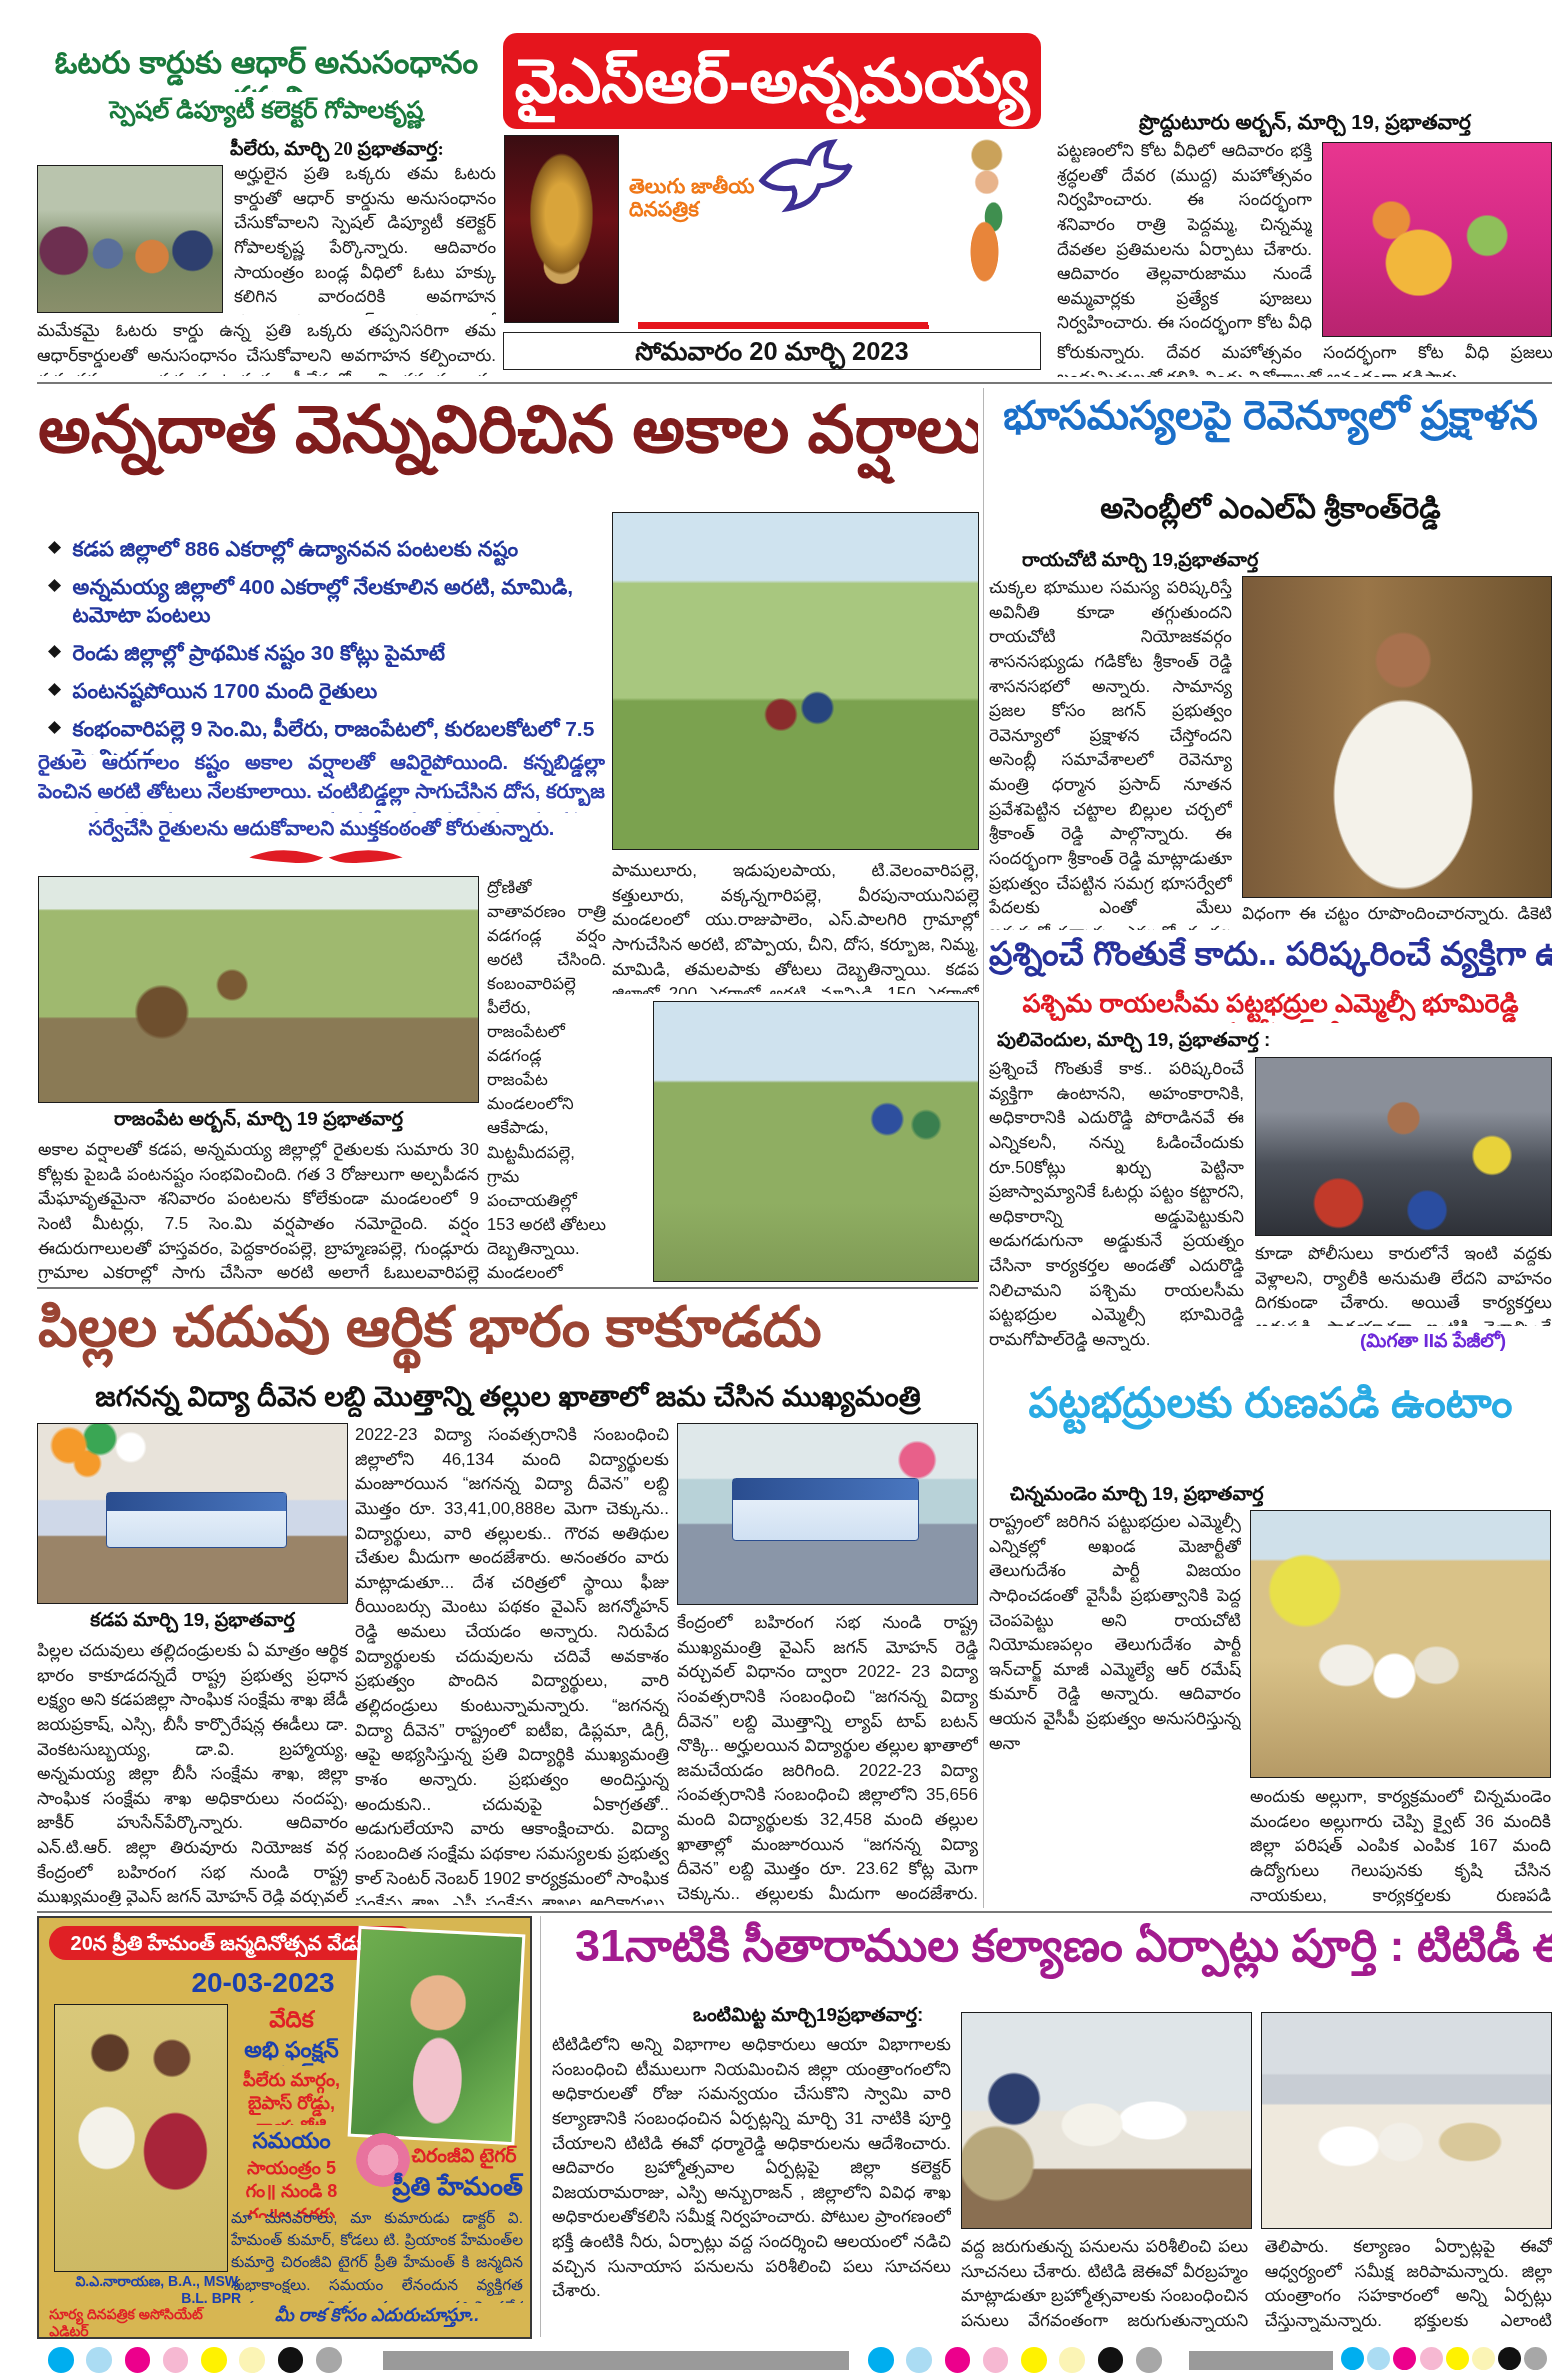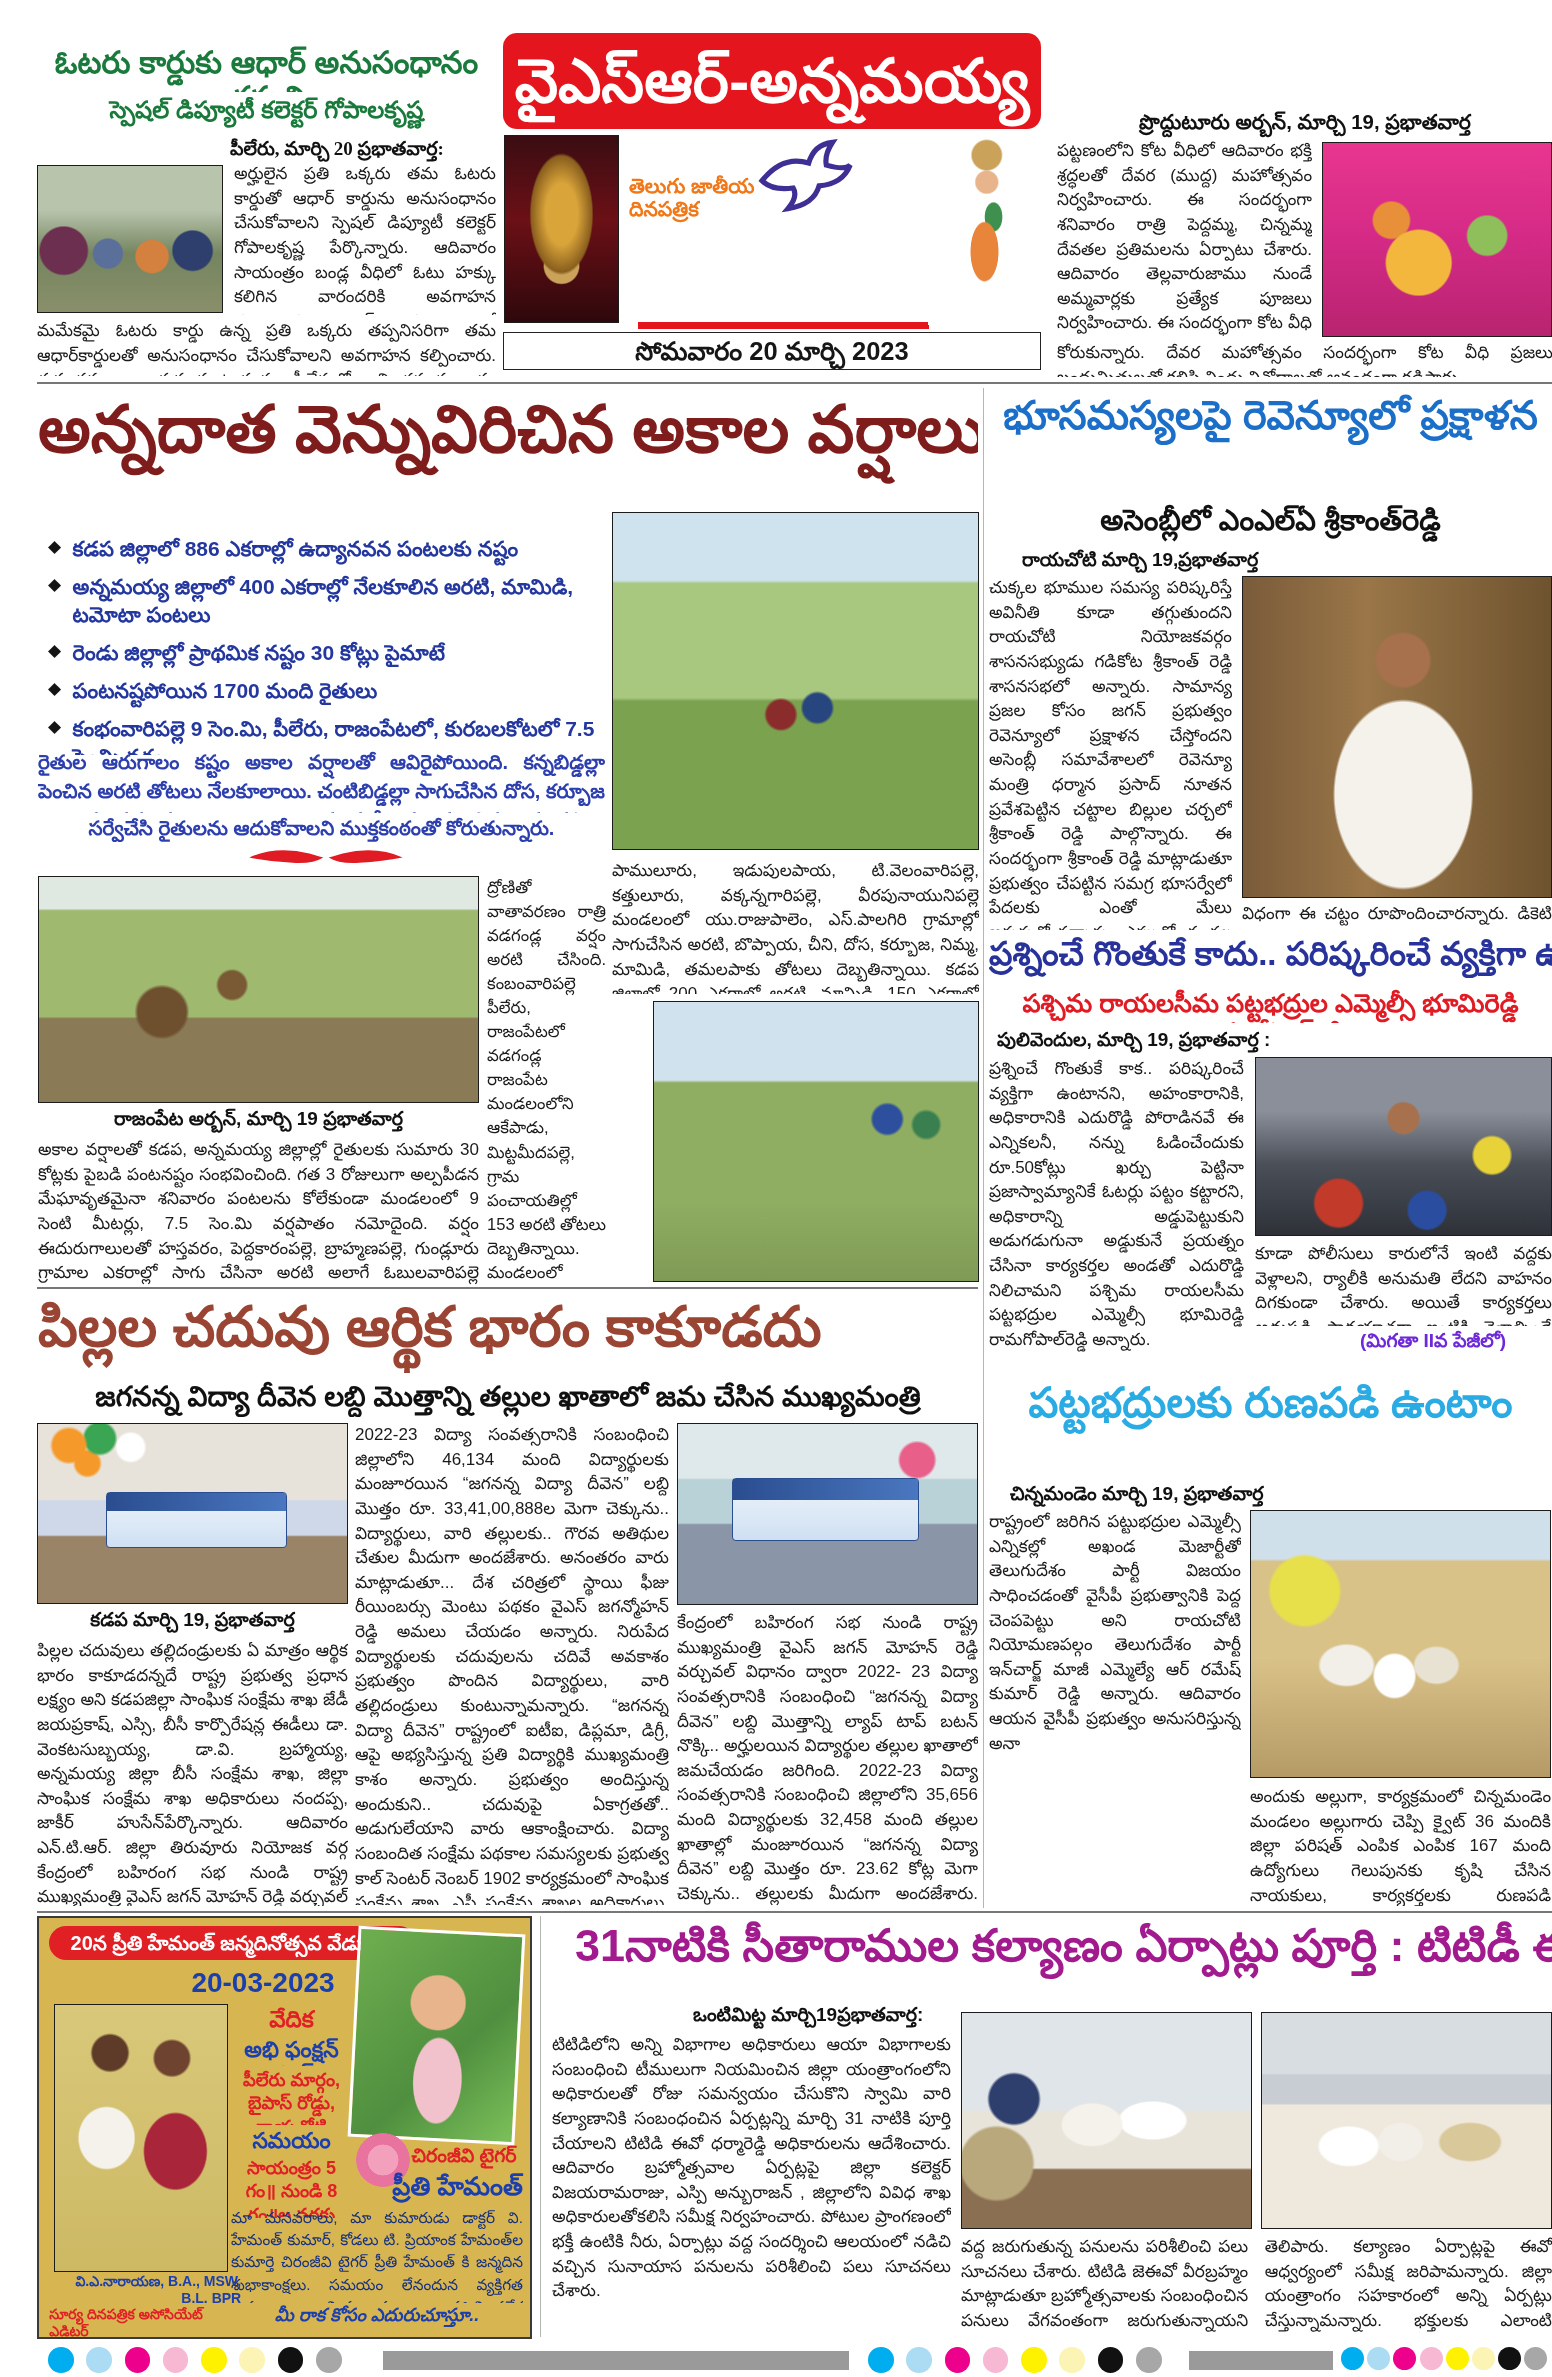--- a/index.html
+++ b/index.html
@@ -118,21 +118,21 @@
   <div class="abs caption" style="left:38px;top:1108px;width:441px;height:25.5px;">రాజంపేట అర్బన్, మార్చి 19 ప్రభాతవార్త</div>
   <div class="abs body-text" style="left:38px;top:1138px;width:441px;height:147px;">అకాల వర్షాలతో కడప, అన్నమయ్య జిల్లాల్లో రైతులకు సుమారు 30 కోట్లకు పైబడి పంటనష్టం సంభవించింది. గత 3 రోజులుగా అల్పపీడన మేఘావృతమైనా శనివారం పంటలను కోలేకుండా మండలంలో 9 సెంటి మీటర్లు, 7.5 సెం.మి వర్షపాతం నమోదైంది. వర్షం ఈదురుగాలులతో హస్తవరం, పెద్దకారంపల్లె, బ్రాహ్మణపల్లె, గుండ్లూరు గ్రామాల ఎకరాల్లో సాగు చేసినా అరటి అలాగే ఓబులవారిపల్లె మండలంలో 50 ఎకరాలు దెబ్బతిన్నాయి. అలాగే నిమ్మనపల్లె, ఓబులవారిపల్లె, వాయల్పాడు మండలాల్లో సాగు మిరప, బొప్పాయ పంటలతో పాటు ఎకరాల్లో దెబ్బతిన్నాయి. ప్రధానంగా రైతులు భారీగా నష్టపోయారు.</div>
   <div class="abs body-text" style="left:487px;top:876px;width:119px;height:409px;font-size:16.6px;">ద్రోణితో వాతావరణం రాత్రి వడగండ్ల వర్షం అరటి చేసింది. కంబంవారిపల్లె పీలేరు, రాజంపేటలో వడగండ్ల రాజంపేట మండలంలోని ఆకేపాడు, మిట్టమీదపల్లె, గ్రామ పంచాయతిల్లో 153 అరటి తోటలు దెబ్బతిన్నాయి. మండలంలో వై.కోట, చిట్వేలి ఎకరాల్లో అరటి తోటలు గుర్రంకొండ, మదనపల్లె, రైల్వేకోడూరు, సాగు చేసిన అరటి, టమోటా, ఇతర పంటలు 300 అరటి, టమోటా రైతులు కడప జిల్లాలో పెండ్లిమర్రి, నందిమండలం, కొండూరు, చింతకొమ్మదిన్నె, చెన్నూరు మండలంలో ఇప్పట్లు, ముద్దనూరు మండలంలో శుద్దపల్లె, మైలవరం, చాపాడు, కొత్తవరం, ఖాజీపేట మైదుకూరు మండలంలో పప్పం, కుమార కాలువ, సురభి, చక్రాయపేట, వేంపల్లె మండలంలో</div>
   <div class="abs body-text" style="left:612px;top:859px;width:367px;height:135px;">పాములూరు, ఇడుపులపాయ, టి.వెలంవారిపల్లె, కత్తులూరు, వక్కన్నగారిపల్లె, వీరపునాయునిపల్లె మండలంలో యు.రాజుపాలెం, ఎస్.పాలగిరి గ్రామాల్లో సాగుచేసిన అరటి, బొప్పాయ, చీని, దోస, కర్బూజ, నిమ్మ, మామిడి, తమలపాకు తోటలు దెబ్బతిన్నాయి. కడప జిల్లాలో 200 ఎకరాల్లో అరటి, మామిడి, 150 ఎకరాల్లో దోస, 30 ఎకరాల్లో కర్బూజా, 70 ఎకరాల్లో నిమ్మ, 30 ఎకరాలు చీని తోటలు, 40 ఎకరాల్లో మిరప, 40 ఎకరాల్లో తమలపాకు, 20 ఎకరాల్లో చీని తోటలు దెబ్బతిన్నాయి. అన్నమయ్య జిల్లాలో 714 మంది, కడప జిల్లాలో 928 మంది రైతులు వారు సాగు చేసిన పంటలు నష్టపోయారని ఉద్యానవనశాఖ అధికారులు ప్రాథమిక నివేదిక సిద్ధం చేసినట్లు తెలుస్తోంది.</div>
   <div class="photo" style="left:653px;top:1001px;width:326px;height:281px;background:
        radial-gradient(circle at 72% 42%,#2e4f9e 0 5%,transparent 6%),
        radial-gradient(circle at 84% 44%,#3a7f4f 0 4%,transparent 5%),
        linear-gradient(180deg,#cfe2ee 0 28%,#8fae62 29% 72%,#7f9a55);"></div>
 
   <div class="abs hl center" style="left:989px;top:393px;width:563px;height:56px;font-size:40px;color:#1b6fc8;white-space:nowrap;">భూసమస్యలపై రెవెన్యూలో ప్రక్షాళన</div>
-  <div class="abs hl center" style="left:989px;top:492px;width:563px;height:38px;font-size:29px;color:#111;margin-top:12px;">అసెంబ్లీలో ఎంఎల్ఏ శ్రీకాంత్‌రెడ్డి</div>
+  <div class="abs hl center" style="left:989px;top:492px;width:563px;height:38px;font-size:29px;color:#111;">అసెంబ్లీలో ఎంఎల్ఏ శ్రీకాంత్‌రెడ్డి</div>
   <div class="abs dateline" style="left:1022px;top:549px;width:332px;">రాయచోటి మార్చి 19,ప్రభాతవార్త</div>
   <div class="photo" style="left:1242px;top:576px;width:310px;height:322px;background:
        radial-gradient(circle at 52% 26%,#a8714e 0 9%,transparent 10%),
        radial-gradient(ellipse at 52% 68%,#f4f2ea 0 30%,transparent 31%),
        linear-gradient(90deg,#7a5b3a,#9a7648 40%,#6e532f);"></div>
   <div class="abs body-text" style="left:989px;top:576px;width:243px;height:354px;">చుక్కల భూముల సమస్య పరిష్కరిస్తే అవినీతి కూడా తగ్గుతుందని రాయచోటి నియోజకవర్గం శాసనసభ్యుడు గడికోట శ్రీకాంత్ రెడ్డి శాసనసభలో అన్నారు. సామాన్య ప్రజల కోసం జగన్ ప్రభుత్వం రెవెన్యూలో ప్రక్షాళన చేస్తోందని అసెంబ్లీ సమావేశాలలో రెవెన్యూ మంత్రి ధర్మాన ప్రసాద్ నూతన ప్రవేశపెట్టిన చట్టాల బిల్లుల చర్చలో శ్రీకాంత్ రెడ్డి పాల్గొన్నారు. ఈ సందర్భంగా శ్రీకాంత్ రెడ్డి మాట్లాడుతూ ప్రభుత్వం చేపట్టిన సమగ్ర భూసర్వేలో పేదలకు ఎంతో మేలు జరుగుతోందన్నారు. ఎప్పుడో వందల సంవత్సరాలకు గాను ఉన్న రికార్డులను ఆధునిక టెక్నాలజీతో సర్వే చేసి</div>
   <div class="abs body-text" style="left:1242px;top:902px;width:310px;height:29px;">విధంగా ఈ చట్టం రూపొందించారన్నారు. డికెటి భూములు పైన కూడా పొరుగున ఉన్న తమిళనాడు, కర్ణాటకలలో కమిటీ నివేదికలను త్వరగా తయారు చేసి, హక్కు దారులుగా ఉన్న రైతులకు కూడా కల్పించేలా చట్టం చేస్తే బాగుంటుందని శ్రీకాంత్ రెడ్డి కోరగా రెవెన్యూ మంత్రి ధర్మాన సానుకూలంగా స్పందించి ఈ విషయాన్ని త్వరగా సభకు తెలిపారు. ఇన్ని మంచి చట్టాలు క్షేత్ర స్థాయిలో అవినీతి, అక్రమాలు, చట్ట విరుద్ద విక్రయాలు లేకుండా నిజమైన మేలు జరిగే విధంగా అధికారులు కూడా పనిచేయాలని శ్రీకాంత్ రెడ్డి సభకు తెలియ చేశారు. మంచి చట్టాలు తీసుకు వచ్చిన సీఎం జగన్, రెవెన్యూ మంత్రికి శ్రీకాంత్ రెడ్డి కృతజ్ఞతలు తెలిపారు.</div>
 
   <div class="abs hl center" style="left:989px;top:936px;width:563px;height:42px;font-size:33px;color:#28329b;white-space:nowrap;">ప్రశ్నించే గొంతుకే కాదు.. పరిష్కరించే వ్యక్తిగా ఉంటా</div>
   <div class="abs hl center" style="left:989px;top:989px;width:563px;height:34px;font-size:25.5px;color:#e01b24;">పశ్చిమ రాయలసీమ పట్టభద్రుల ఎమ్మెల్సీ భూమిరెడ్డి రామగోపాల్‌రెడ్డి</div>

